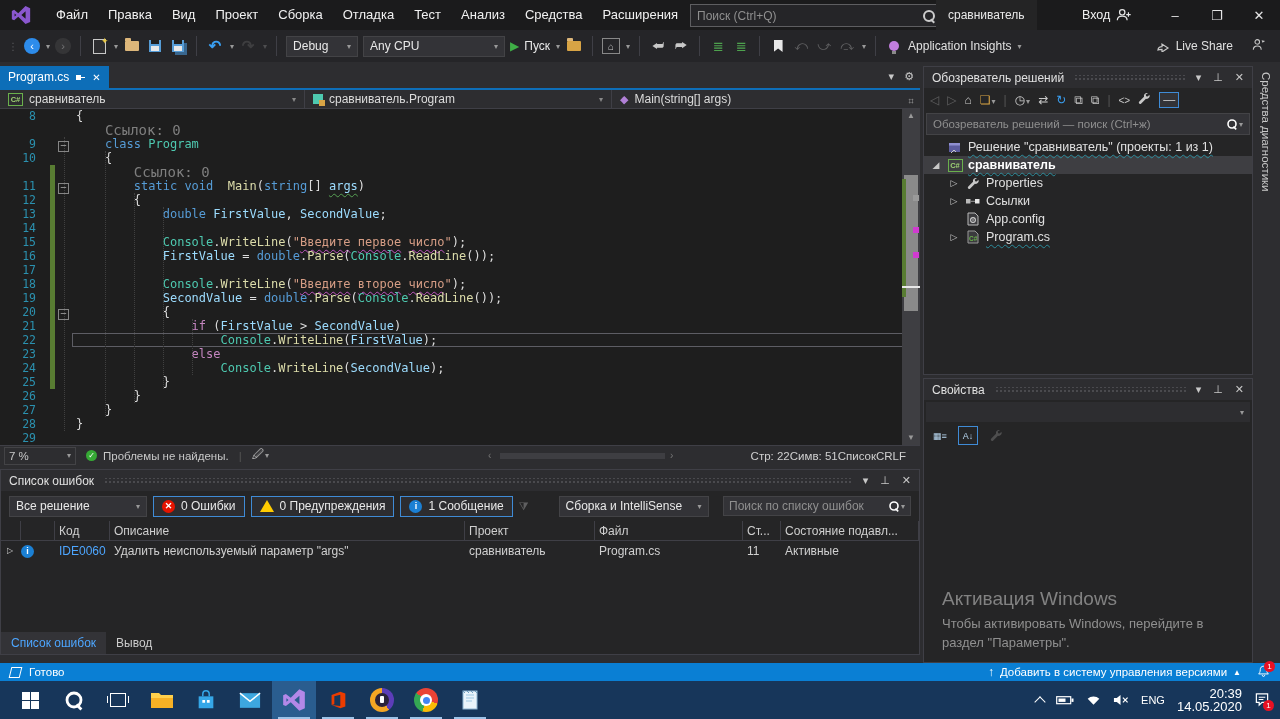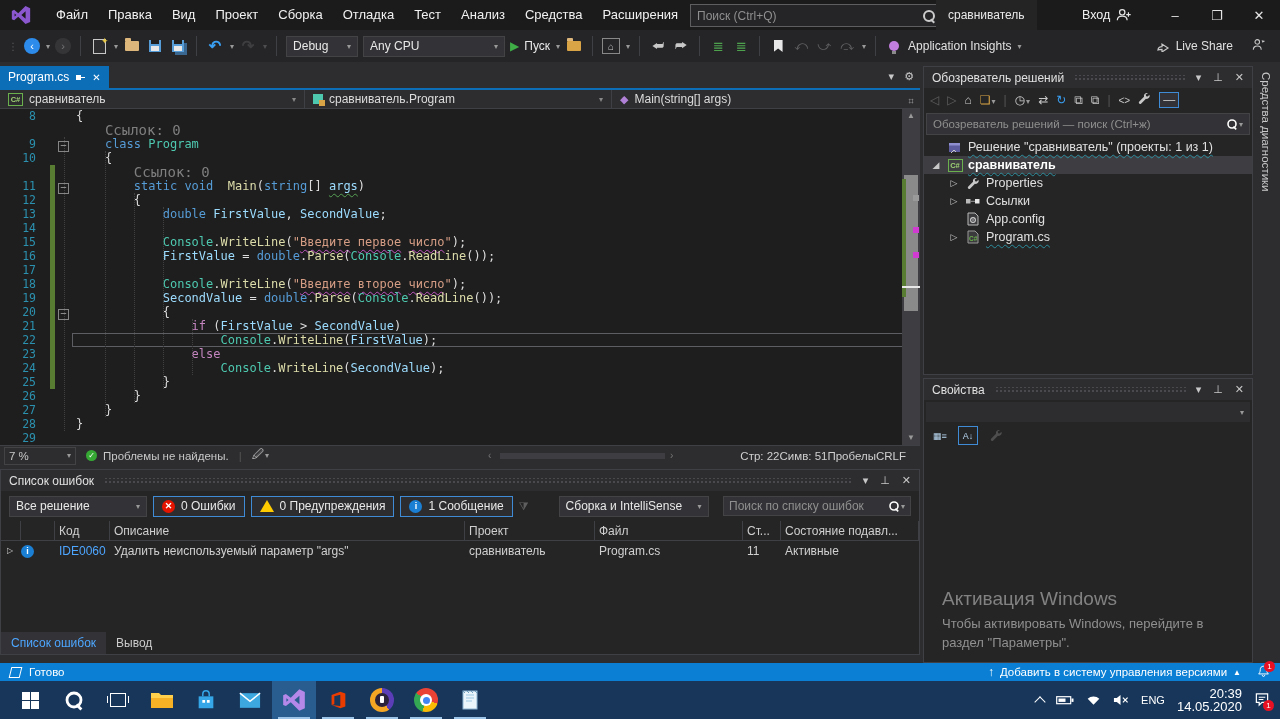--- a/index.html
+++ b/index.html
@@ -365,21 +365,21 @@
       <span style="margin-left:6px">Проблемы не найдены.</span>
       <span style="margin:0 10px;color:#555">|</span>
       <span style="color:#bbb">🖉</span>
         <span class="caret">▾</span>
       <span class="hs-arr" style="left:488px">‹</span>
       <div id="hscroll"></div>
       <span class="hs-arr" style="left:670px">›</span>
       <div id="edstatus-right">
         <span>Стр: 22</span>
         <span>Симв: 51</span>
-        <span>Пробелы</span>
+        <span>Список</span>
         <span>CRLF</span>
       </div>
     </div>
 
     <div id="errpanel">
       <div class="pane-head">
         <span>Список ошибок</span>
         <span class="dots"></span>
         <span class="pane-ctl">
           <span>▾</span>

